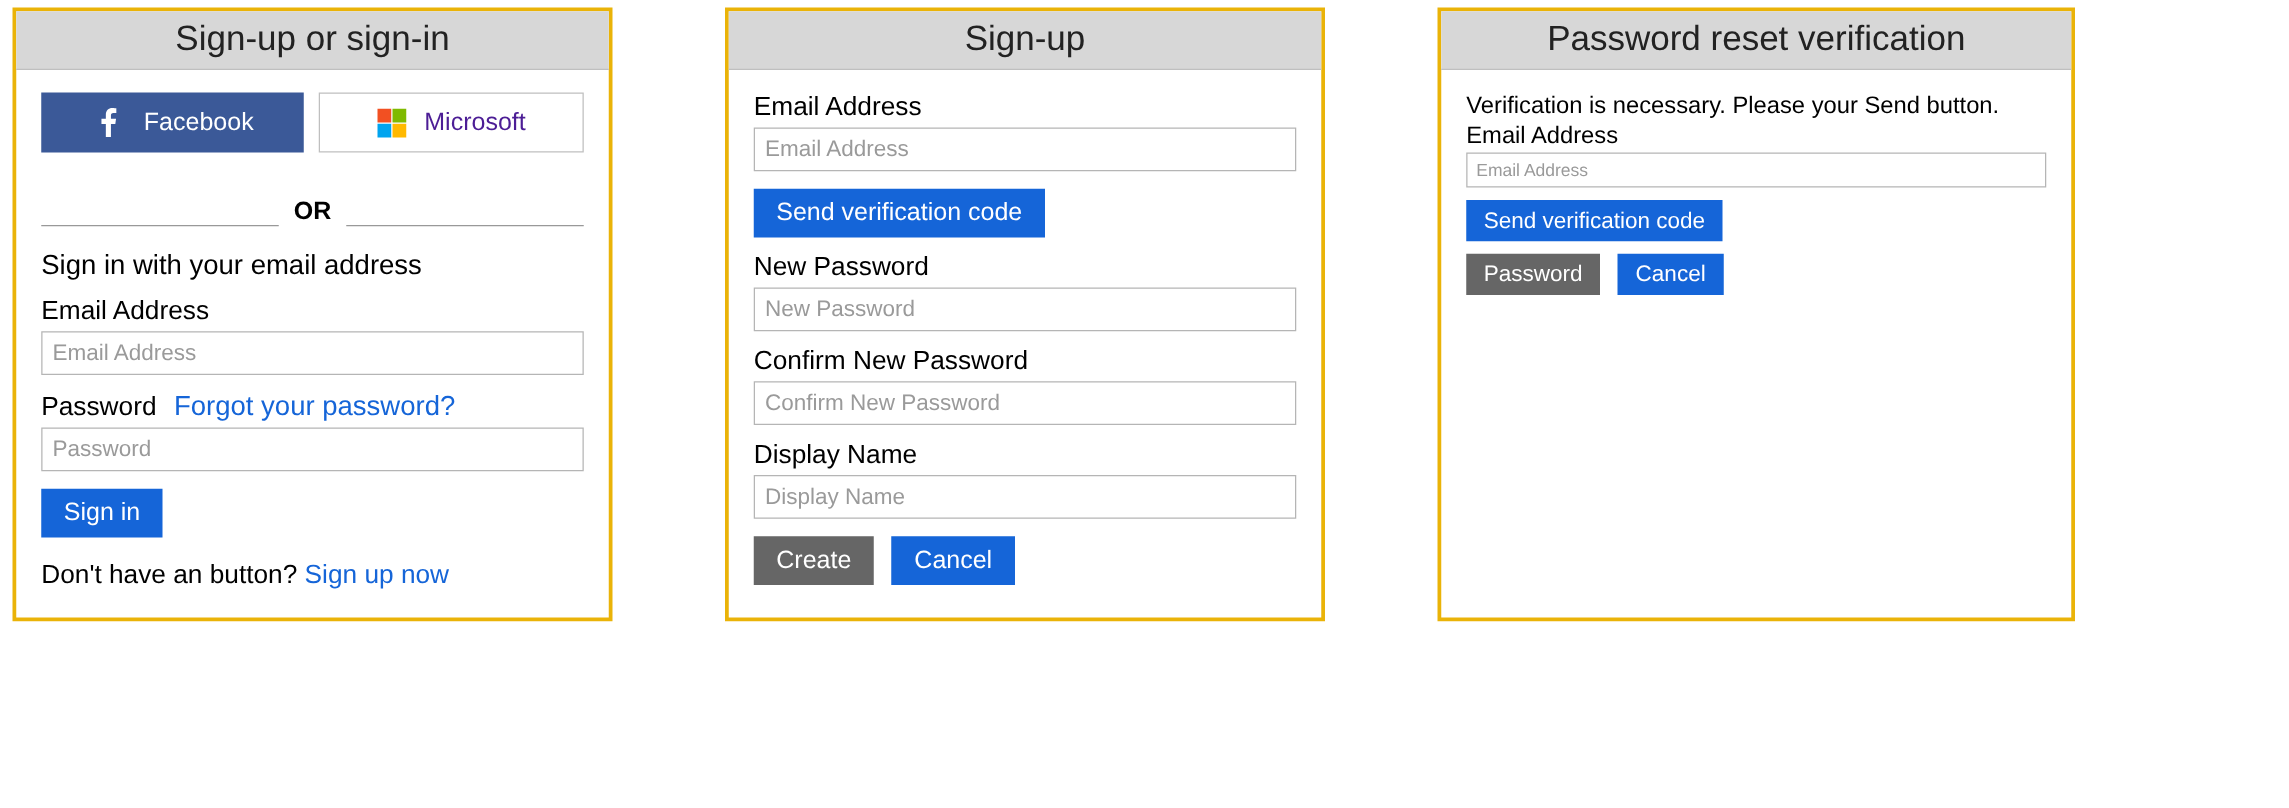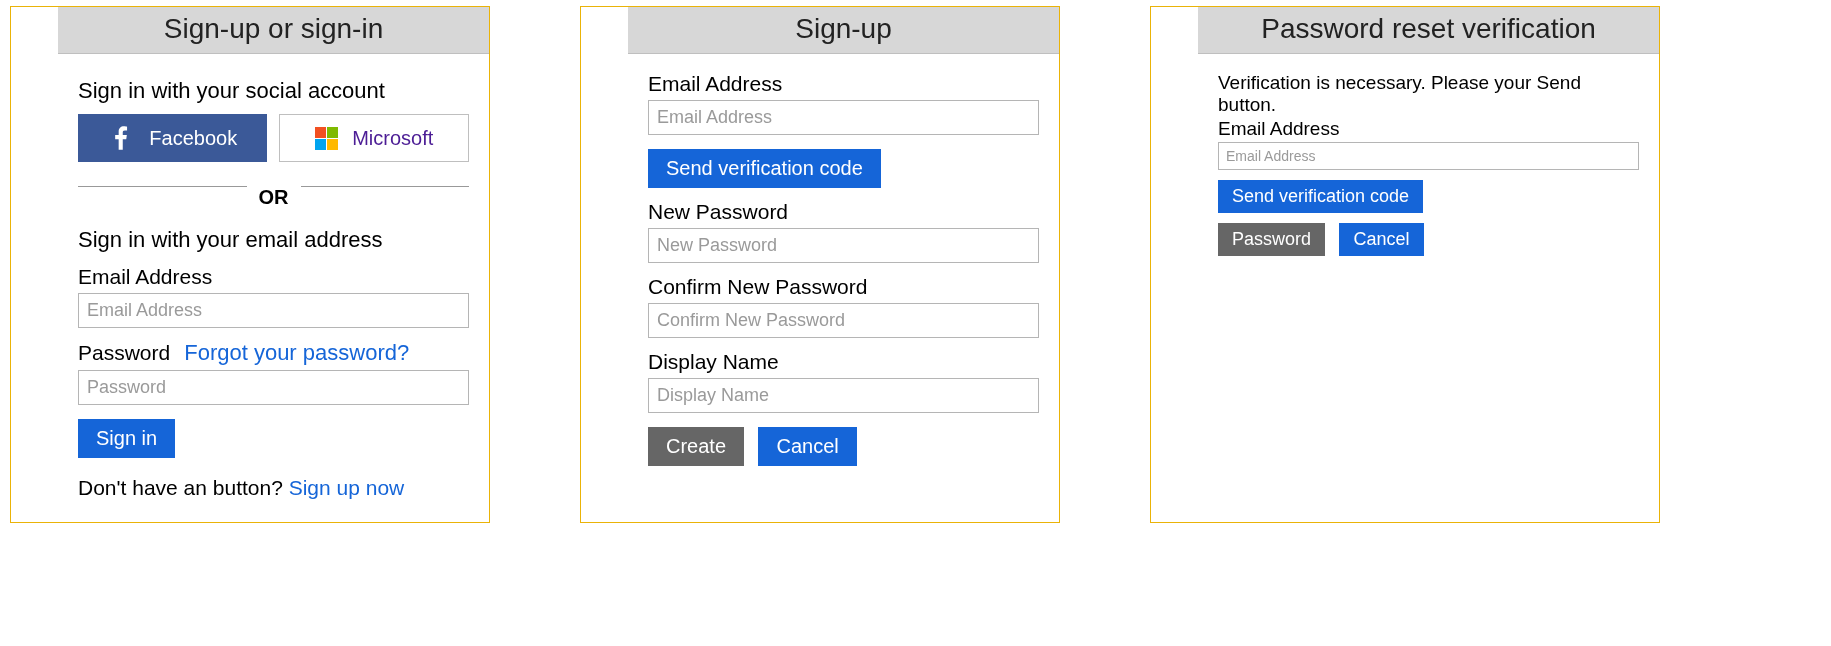--- a/index.html
+++ b/index.html
@@ -10,24 +10,23 @@
     width: 1831px;
     height: 646px;
     overflow: hidden;
   }
   .row {
     display: flex;
     gap: 90px;
     padding: 6px 10px;
   }
   .panel {
-    border: 1px solid #eab308;
+    border: 3px solid #eab308;
     width: 480px;
     background: #fff;
-    padding-left: 47px;
   }
   .panel-header {
     background: #d7d7d7;
     border-bottom: 1px solid #bfbfbf;
     text-align: center;
     font-size: 28px;
     padding: 6px 0 8px 0;
     color: #222;
   }
   .panel-body {
@@ -61,22 +60,22 @@
   }
   .ms-btn {
     background:#fff;
     color:#4c1d95;
     border:1px solid #bfbfbf;
   }
   .ms-logo { display:flex; flex-wrap:wrap; width:24px; height:24px; }
   .ms-logo span{ width:11px; height:11px; margin:0.5px;}
   .sq-r{background:#f25022}.sq-g{background:#7fba00}.sq-b{background:#00a4ef}.sq-y{background:#ffb900}
   .divider {
-    display:flex; align-items:flex-start; gap:12px;
-    margin:24px 0 18px 0;
+    display:flex; align-items:flex-end; gap:12px;
+    margin:36px 0 18px 0;
   }
   .divider hr{ flex:1; border:none; border-top:1px solid #999; margin:0;}
   .divider-label{ font-weight:700; font-size:20px; }
   .field-label { font-size:21px; margin-top:12px; }
   .label-row { display:flex; align-items:baseline; gap:14px; margin-top:12px;}
   .text-input {
     width:100%; font-size:18px; padding:6px 8px;
     border:1px solid #b5b5b5; color:#333;
     margin-top:4px;
   }
@@ -101,21 +100,20 @@
   .verif-label { font-size:19px; }
 </style>
 </head>
 <body>
 
 <div class="row">
 
   <div class="panel">
     <div class="panel-header">Sign-up or sign-in</div>
     <div class="panel-body">
-      <div class="section-title">Sign in with your social account</div>
       <div class="social-row">
         <button class="social-btn fb-btn">
           <svg class="fb-icon" viewBox="0 0 24 24">
               <path d="M13.5 22v-9h3l.5-3.5h-3.5V7.2c0-1 .3-1.7 1.8-1.7h1.9V2.3C16.9 2.2 15.8 2 14.5 2c-2.7 0-4.5 1.6-4.5 4.7V9.5H7v3.5h3v9h3.5z"></path>
             </svg>
           <span>Facebook</span>
         </button>
         <button class="social-btn ms-btn">
           <span class="ms-logo">
             <span class="sq-r"></span>

